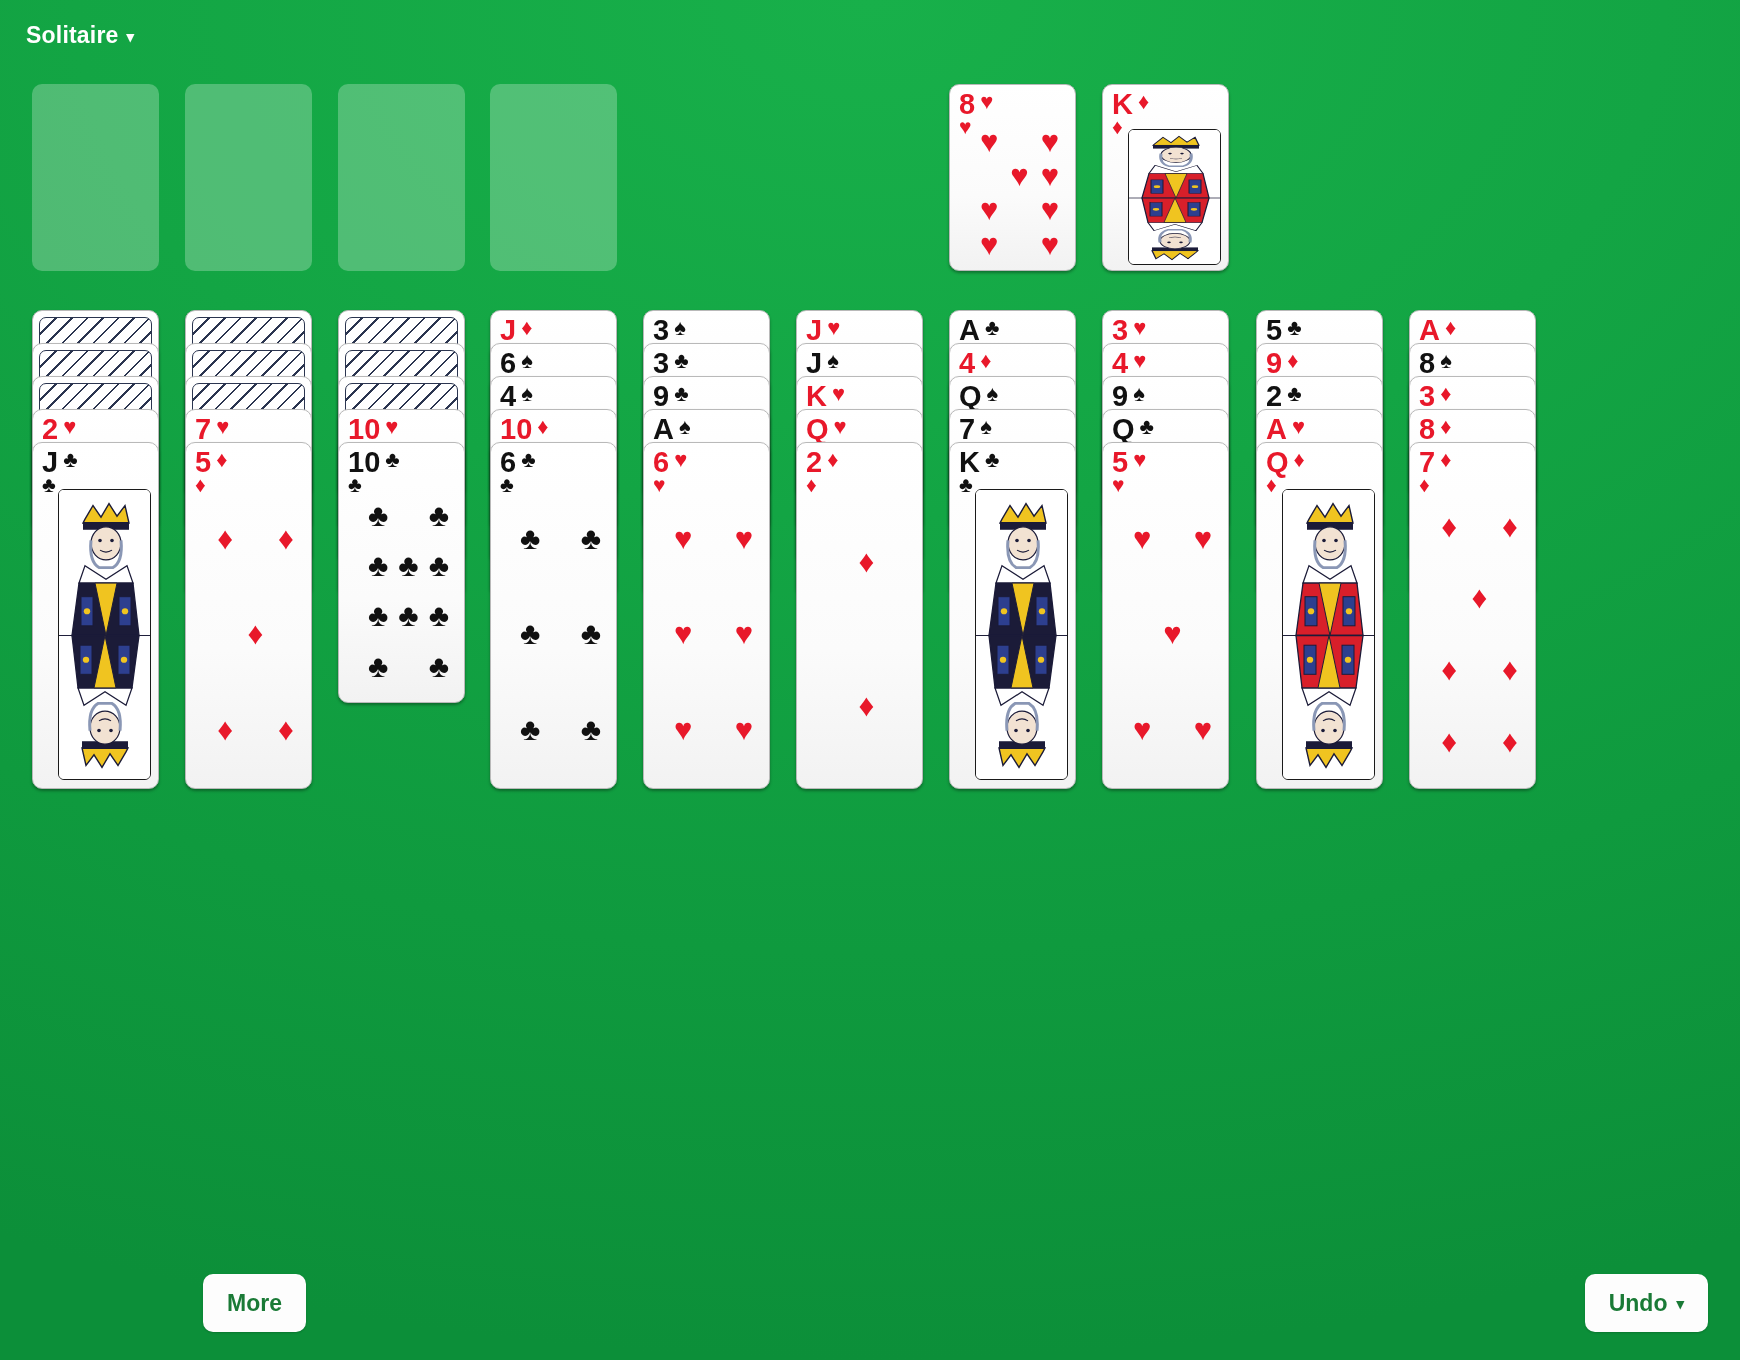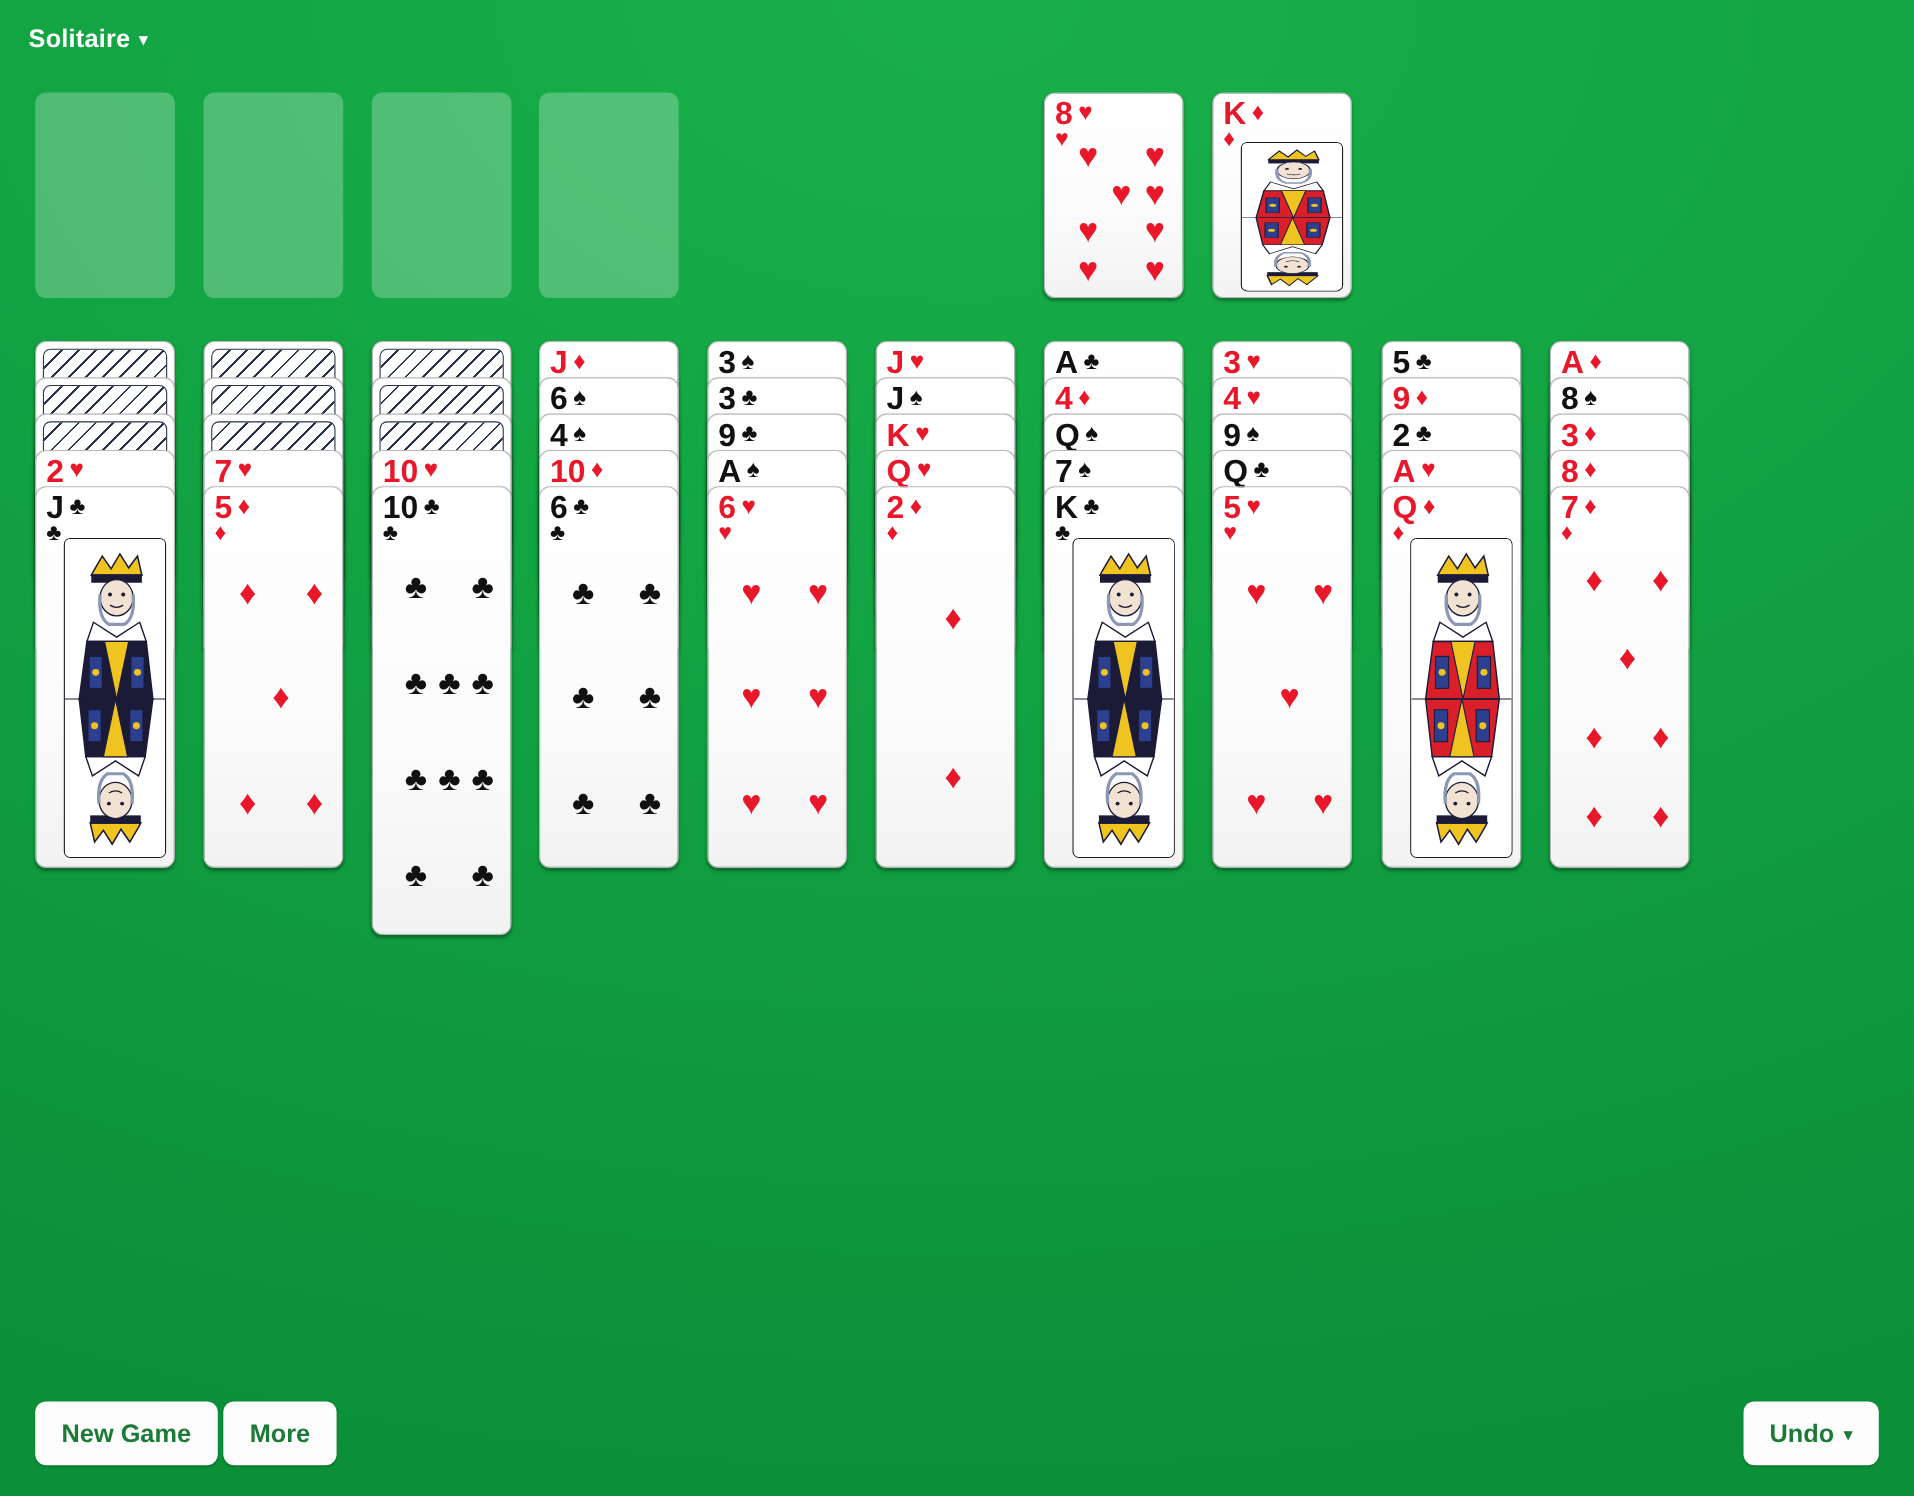--- a/index.html
+++ b/index.html
@@ -326,21 +326,21 @@
       </div>
       <div class="card facedown" style="left: 0px; top: 33px; z-index: 2;">
         <div class="hatch"></div>
       </div>
       <div class="card facedown" style="left: 0px; top: 66px; z-index: 3;">
         <div class="hatch"></div>
       </div>
       <div class="card" style="height: 187px; left: 0px; top: 99px; z-index: 4;">
         <div class="corner red"><span class="rank">10</span><span class="suit-s">♥</span><span class="suit-b">♥</span></div>
       </div>
-      <div class="card" style="height: 408px; left: 0px; top: 132px; z-index: 5;">
+      <div class="card" style="height: 261px; left: 0px; top: 132px; z-index: 5;">
         <div class="corner black"><span class="rank">10</span><span class="suit-s">♣</span><span class="suit-b">♣</span></div>
         <div class="pips c10 black">
           <span style="grid-area: 1 / 1;">♣</span>
           <span style="grid-area: 1 / 3;">♣</span>
           <span style="grid-area: 2 / 1;">♣</span>
           <span style="grid-area: 2 / 3;">♣</span>
           <span style="grid-area: 2 / 2;">♣</span>
           <span style="grid-area: 3 / 1;">♣</span>
           <span style="grid-area: 3 / 3;">♣</span>
           <span style="grid-area: 3 / 2;">♣</span>
@@ -586,23 +586,20 @@
           <span style="grid-area: 3 / 1;">♦</span>
           <span style="grid-area: 3 / 3;">♦</span>
           <span style="grid-area: 4 / 1;">♦</span>
           <span style="grid-area: 4 / 3;">♦</span>
         </div>
       </div>
     </div>
   </div>
 
 <div id="bottom-bar">
-  <button class="btn" style="left:32px;">
-    <span>New Game</span>
-  </button>
   <button class="btn" style="left:203px;">
     <span>More</span>
   </button>
   <button class="btn" style="right:32px;">
     <span>Undo</span>
     <span class="caret">▾</span>
   </button>
 </div>
 
 </body></html>

